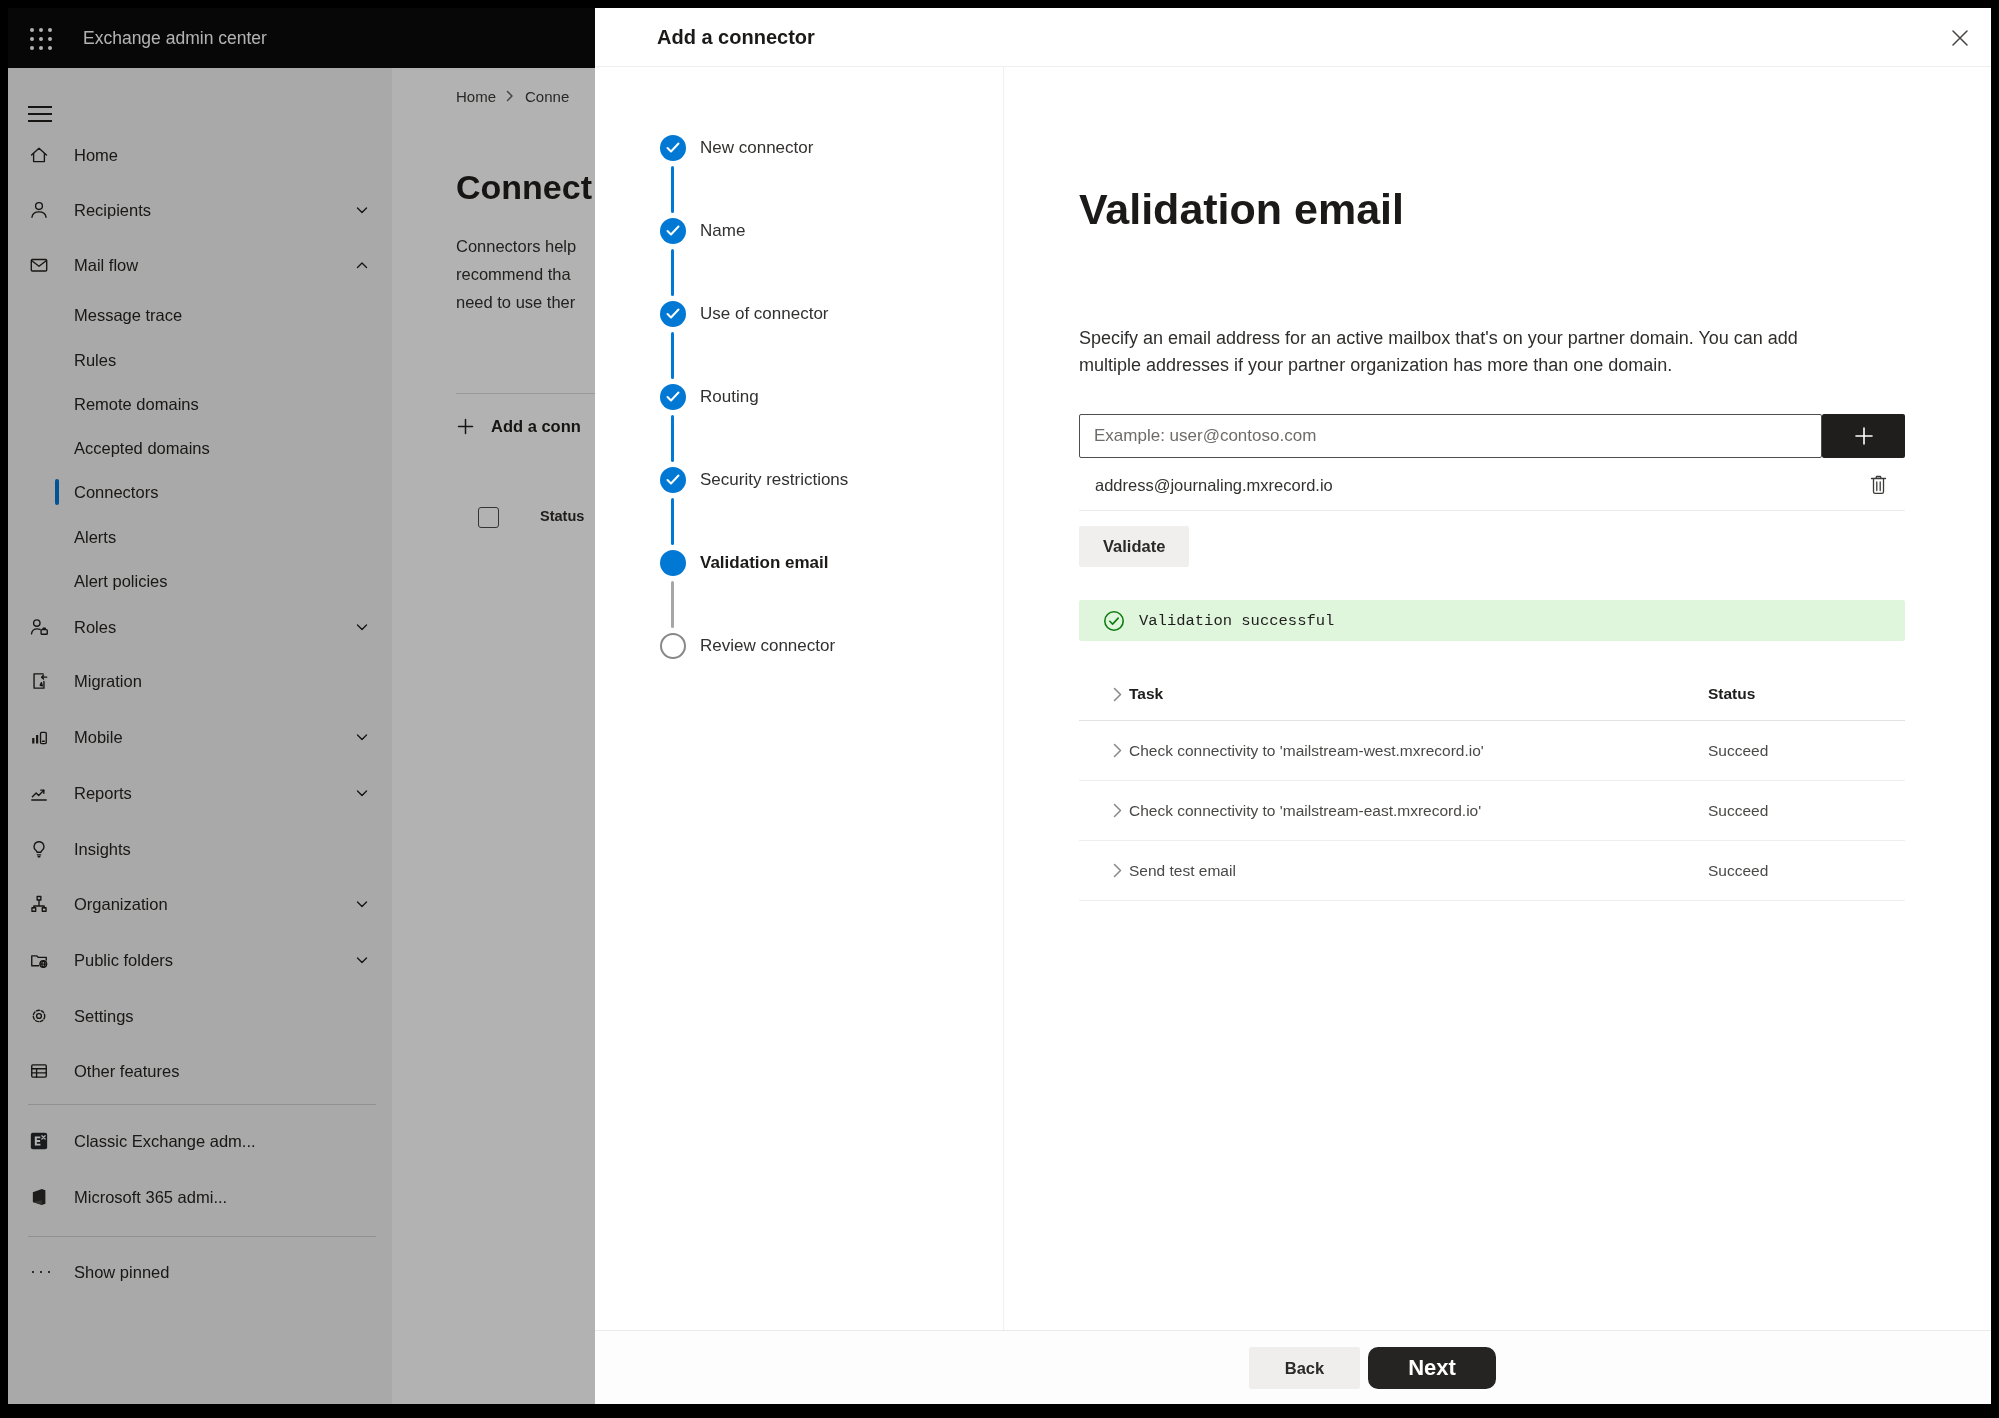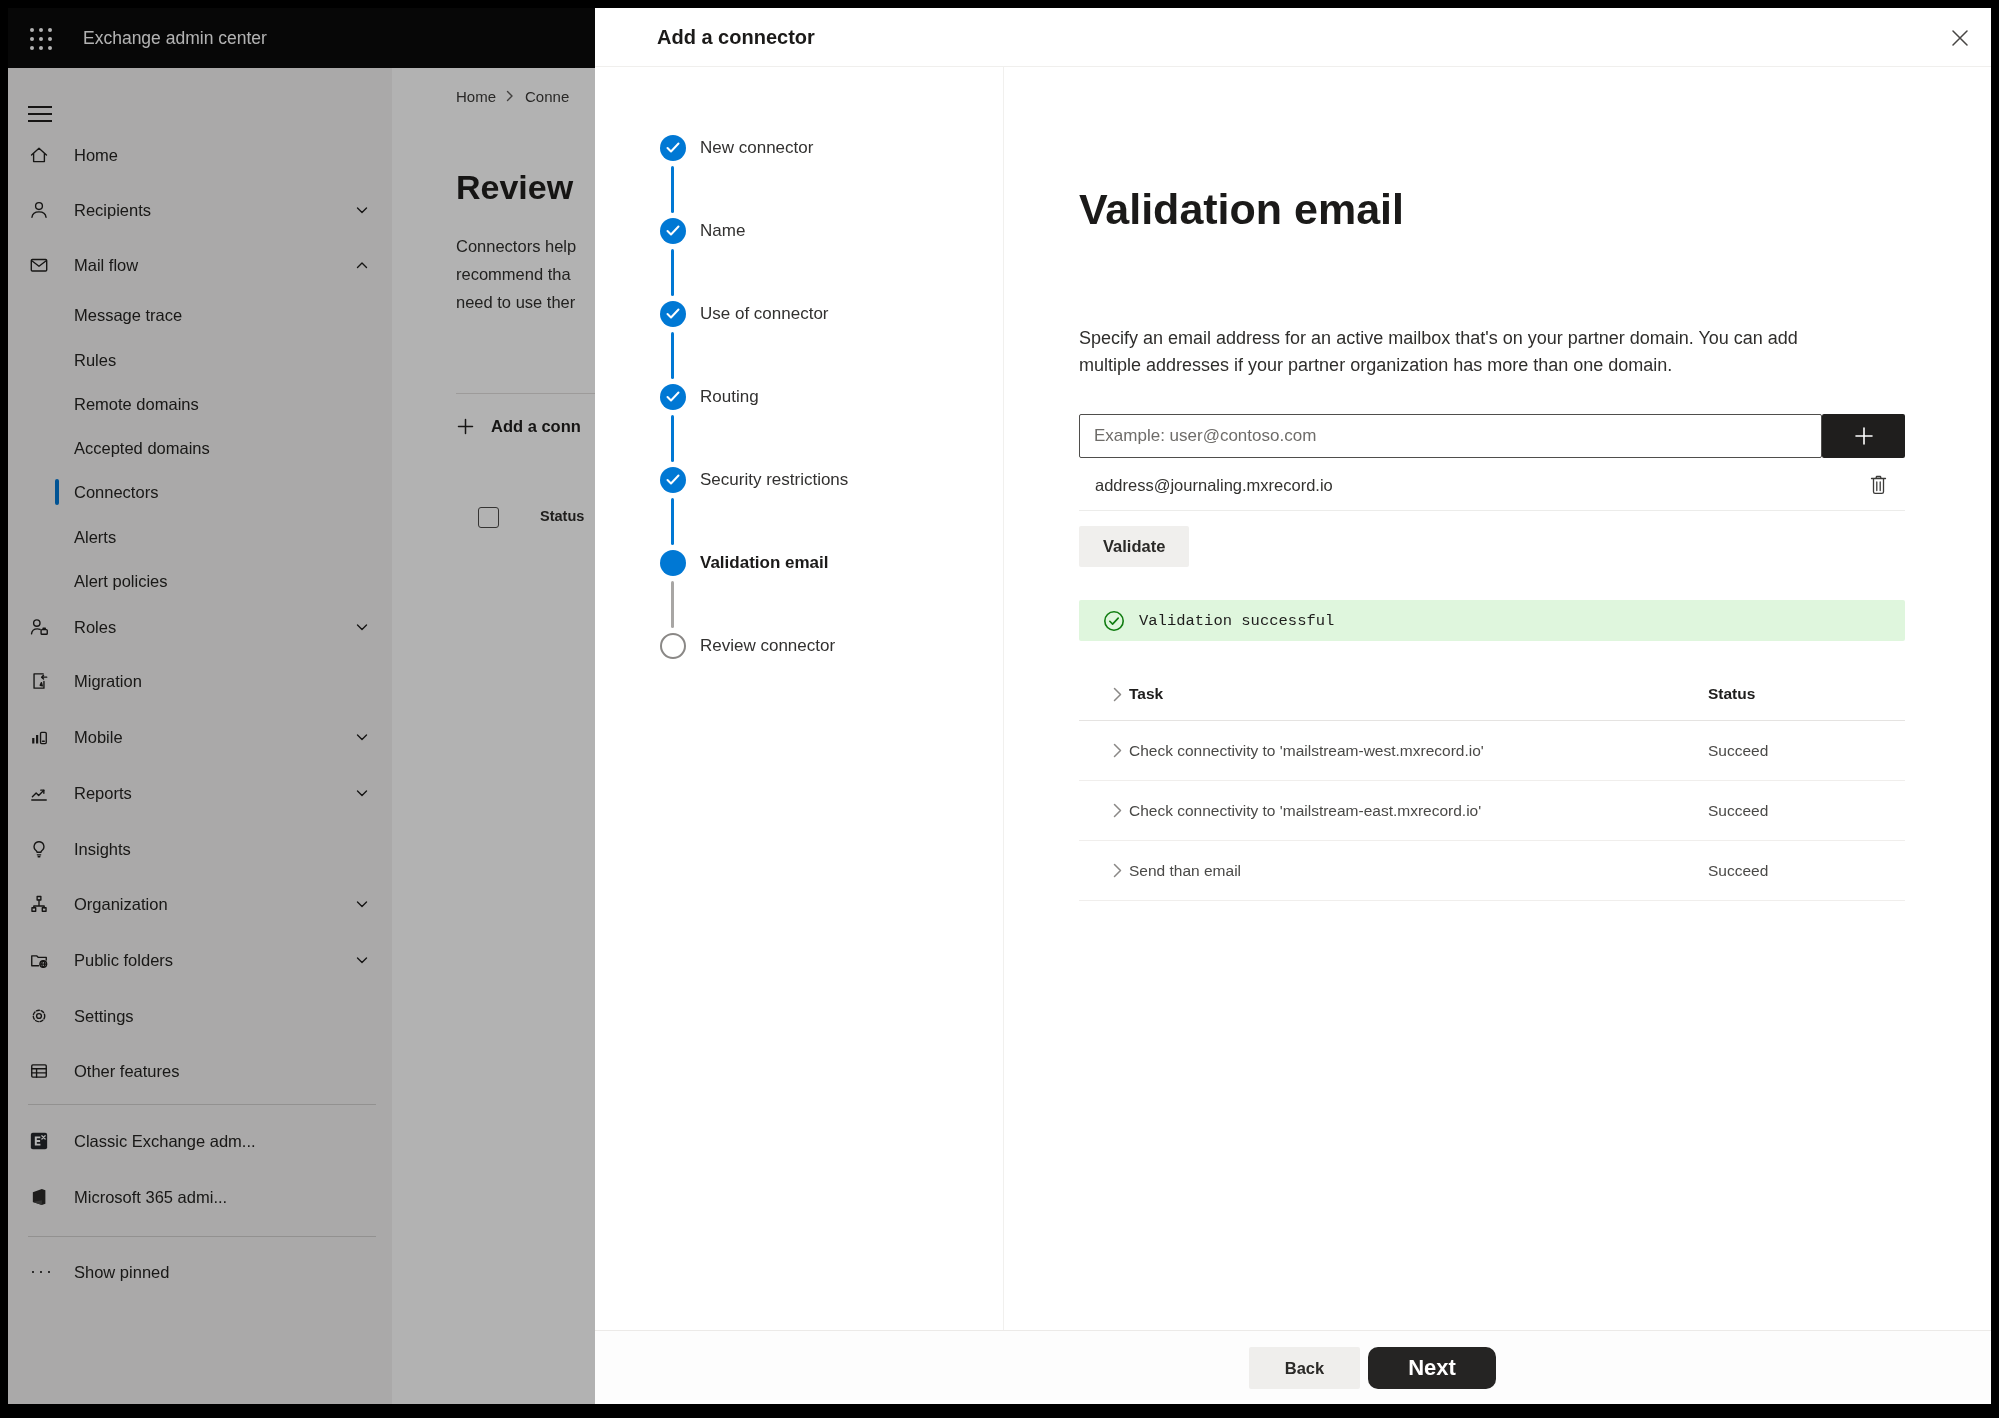--- a/index.html
+++ b/index.html
@@ -296,21 +296,21 @@
       </div>
 
       <div class="pagebg">
         <div class="breadcrumb">
           <span>Home</span>
           <span class="crumb-chev"><svg viewBox="0 0 9 12">
                 <path d="m1.5 1.5 4.5 4.5-4.5 4.5"></path>
               </svg></span>
           <span>Conne</span>
         </div>
-        <div class="bg-title">Review</div>
+        <div class="bg-title">Connect</div>
         <div class="bg-para">
           <div>Connectors help</div>
           <div>recommend tha</div>
           <div>need to use ther</div>
         </div>
         <div class="bg-div"></div>
         <div class="bg-add">
           <svg viewBox="0 0 19 19">
               <path d="M9.5 2.5v14M2.5 9.5h14"></path>
             </svg>
@@ -452,21 +452,21 @@
               </span>
             <span class="t-task">Check connectivity to 'mailstream-east.mxrecord.io'</span>
             <span class="t-status">Succeed</span>
           </div>
           <div class="t-row t-body-row">
             <span class="t-chev">
                 <svg viewBox="0 0 10 15">
                   <path d="m1.5 1.5 6 6-6 6"></path>
                 </svg>
               </span>
-            <span class="t-task">Send than email</span>
+            <span class="t-task">Send test email</span>
             <span class="t-status">Succeed</span>
           </div>
         </div>
       </div>
 
       <div class="m-foot">
         <button class="back-btn">Back</button>
         <button class="next-btn" style="background: rgb(37, 36, 35);">Next</button>
       </div>
     </div>

